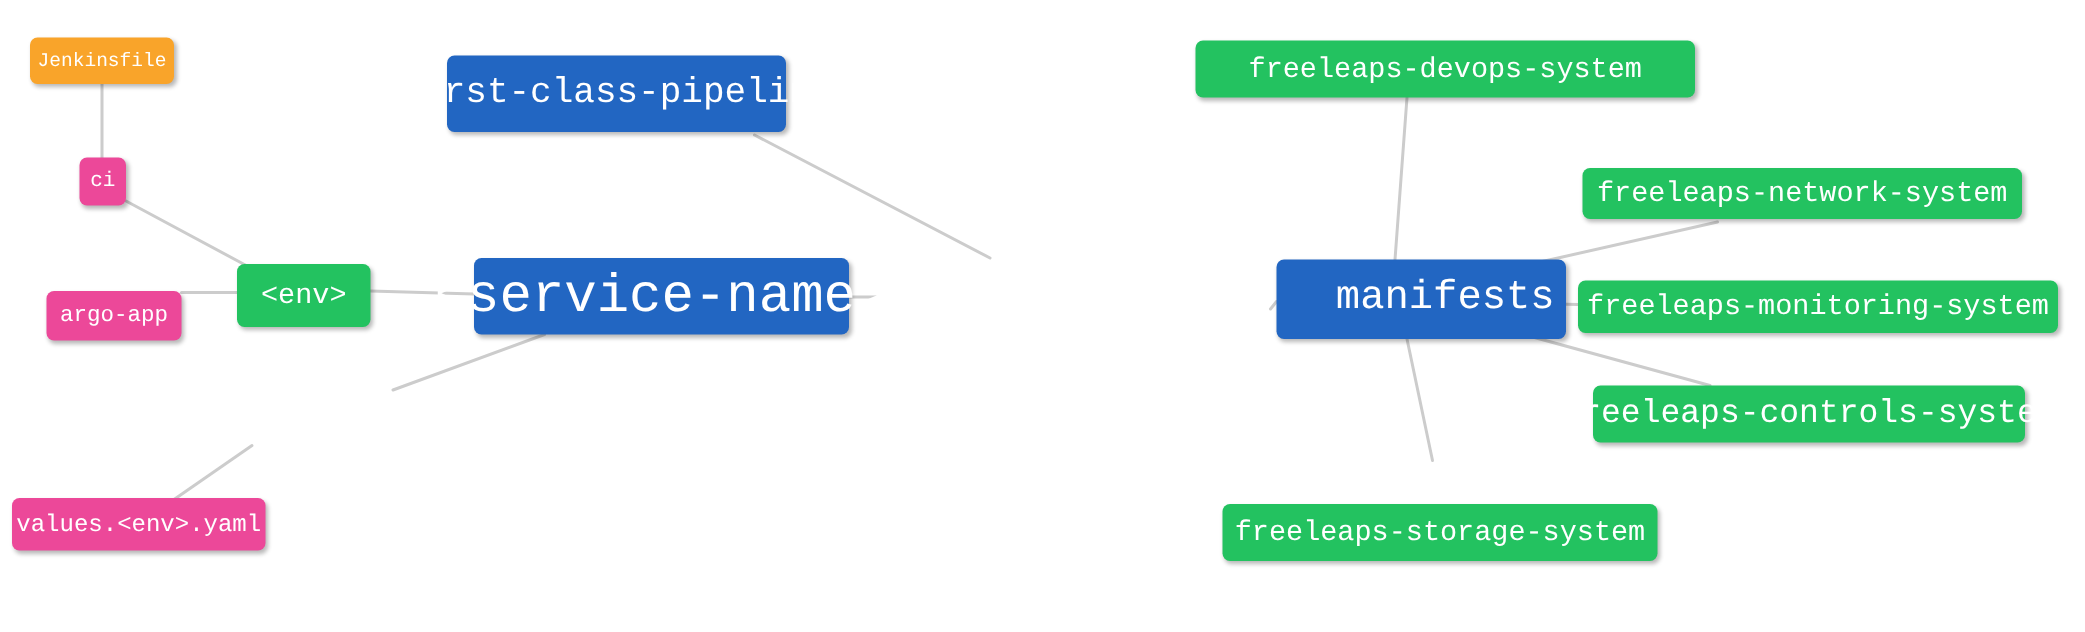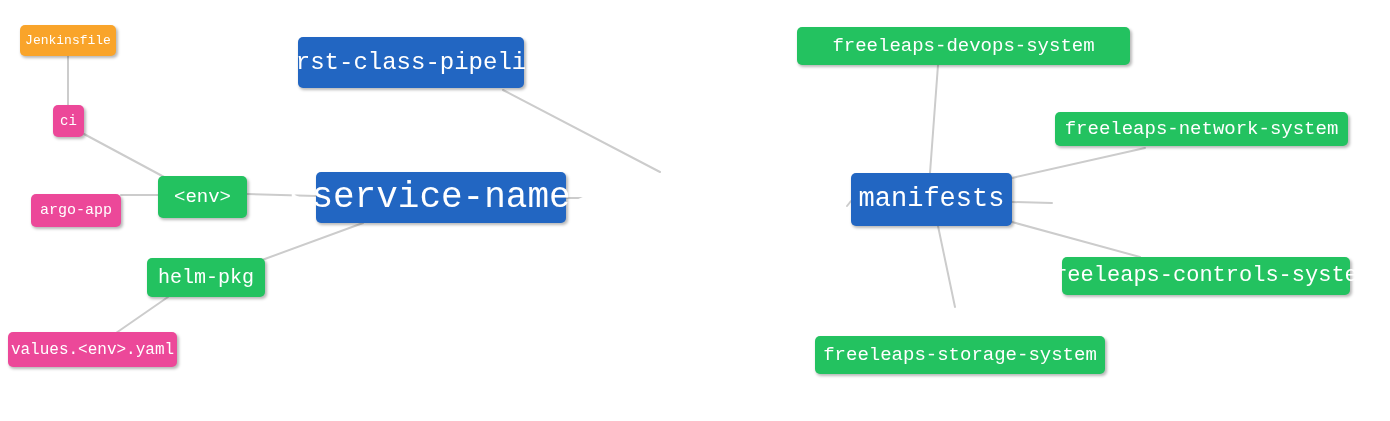--- a/index.html
+++ b/index.html
@@ -46,21 +46,21 @@
   .dark  { background: #3a3836; }
 
   
   .n-jenkinsfile { left: 20px;  top: 25px;  width: 96px;  height: 31px; font-size: 13px; }
   .n-ci          { left: 53px;  top: 105px; width: 31px;  height: 32px; font-size: 14px; }
   .n-argo        { left: 31px;  top: 178px; width: 90px;  height: 33px; font-size: 15px; margin-top: 16px; }
   .n-env         { left: 158px; top: 176px; width: 89px;  height: 42px; font-size: 19px; }
   .n-pipeline    { left: 298px; top: 37px;  width: 226px; height: 51px; font-size: 24px; }
   .n-service     { left: 316px; top: 172px; width: 250px; height: 51px; font-size: 36px; }
   .n-root        { left: 584px; top: 172px; width: 263px; height: 68px; font-size: 33px; }
-  .n-manifests   { left: 851px; top: 173px; width: 161px; height: 53px; font-size: 27px; }
+  .n-manifests   { left: 851px; top: 173px; width: 161px; height: 53px; font-size: 27px; padding-left: 32px; }
   .n-devops      { left: 797px; top: 27px;  width: 333px; height: 38px; font-size: 19px; }
   .n-network     { left: 1055px;top: 112px; width: 293px; height: 34px; font-size: 19px; }
   .n-monitoring  { left: 1052px;top: 187px; width: 320px; height: 35px; font-size: 19px; }
   .n-controls    { left: 1062px;top: 257px; width: 288px; height: 38px; font-size: 22px; }
   .n-storage     { left: 815px; top: 307px; width: 290px; height: 38px; font-size: 19px; margin-top: 29px; }
   .n-helm        { left: 147px; top: 258px; width: 118px; height: 39px; font-size: 20px; }
   .n-values      { left: 8px;   top: 332px; width: 169px; height: 35px; font-size: 16px; }
 </style>
 </head>
 <body>
@@ -86,18 +86,18 @@
 
   <div class="node amber n-jenkinsfile">Jenkinsfile</div>
   <div class="node red   n-ci">ci</div>
   <div class="node red   n-argo">argo-app</div>
   <div class="node green n-env">&lt;env&gt;</div>
   <div class="node blue  n-pipeline">first-class-pipeline</div>
   <div class="node blue  n-service">&lt;service-name&gt;</div>
   <div class="node blue  n-manifests">manifests</div>
   <div class="node green n-devops">freeleaps-devops-system</div>
   <div class="node green n-network">freeleaps-network-system</div>
+  <div class="node green n-monitoring">freeleaps-monitoring-system</div>
   <div class="node green n-controls">freeleaps-controls-system</div>
   <div class="node green n-storage">freeleaps-storage-system</div>
-  <div class="node green n-helm">helm-pkg</div>
   <div class="node red   n-values">values.&lt;env&gt;.yaml</div>
 
 </div>
 
 </body></html>

